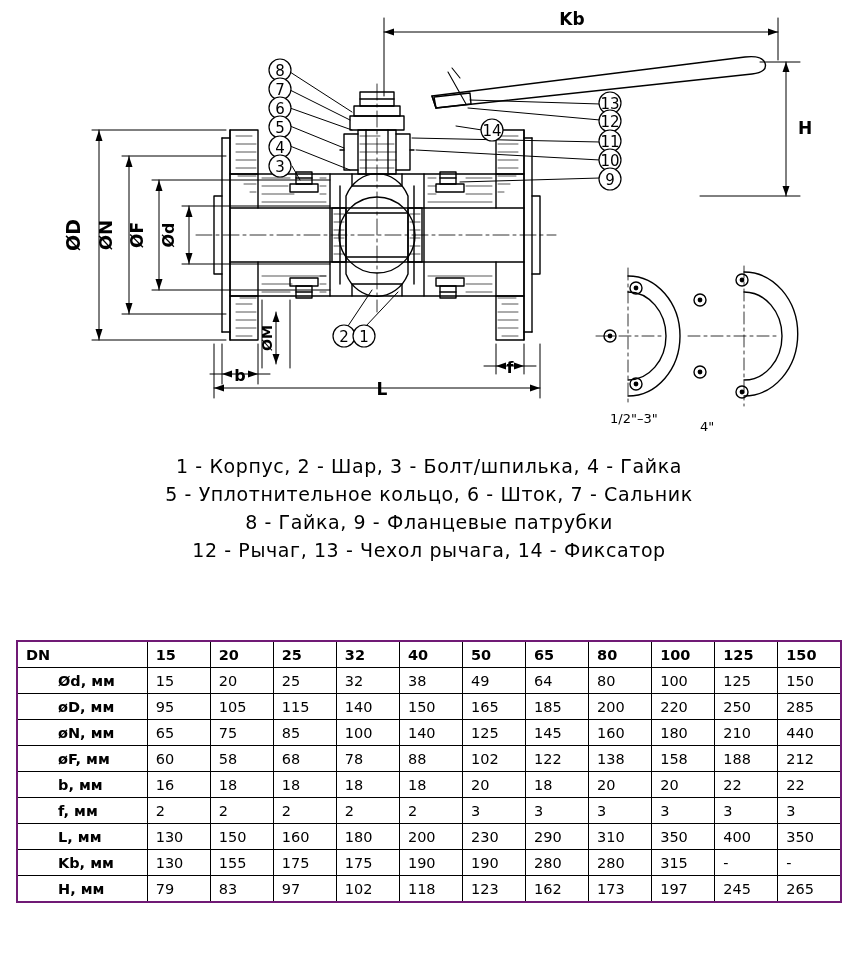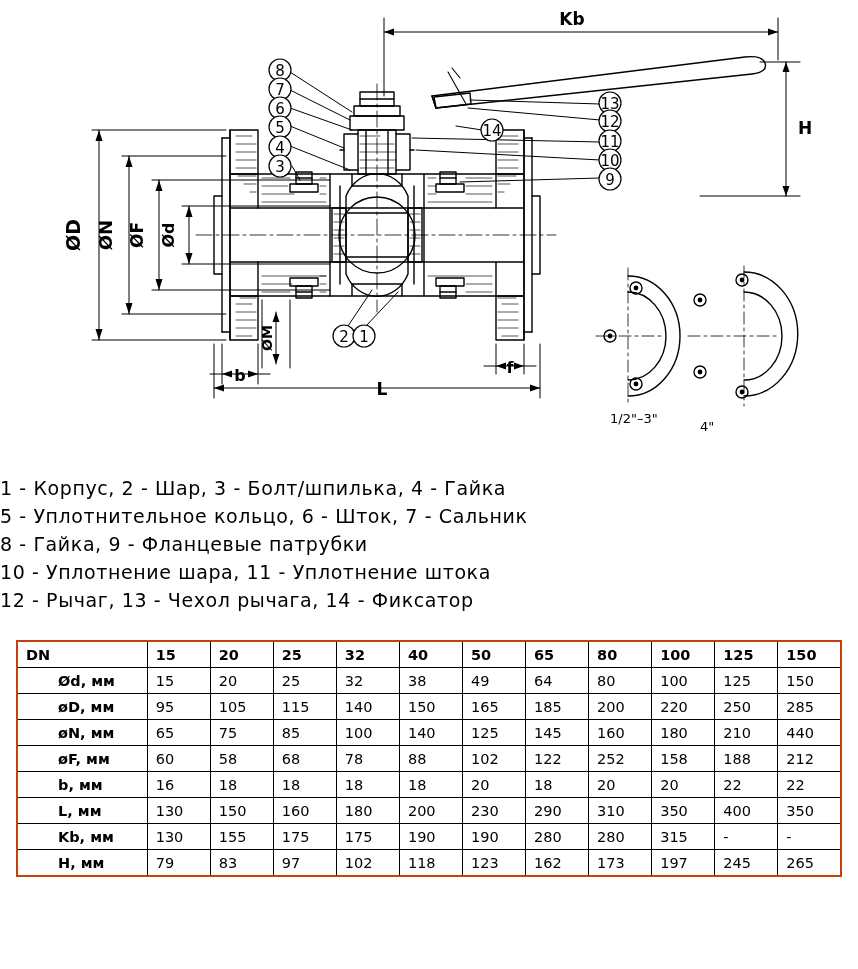--- a/index.html
+++ b/index.html
@@ -28,23 +28,23 @@
     width: 858px;
     height: 450px;
   }
   #drawing svg {
     display: block;
   }
   
   #legend {
     position: absolute;
     left: 0;
-    top: 474px;
+    top: 452px;
     width: 858px;
-    text-align: left;
+    text-align: center;
     font-size: 19px;
     line-height: 28px;
     letter-spacing: 0.6px;
     font-family: "DejaVu Sans", sans-serif;
   }
   #legend div {
     white-space: nowrap;
   }
   
   #spec-table {
@@ -68,21 +68,21 @@
     font-weight: bold;
   }
   #spec-table tbody th {
     font-weight: bold;
     padding-left: 40px;
   }
   #spec-table col.lbl { width: 130px; }
   #spec-table col.dat { width: 63px; }
   
   #spec-table {
-    border: 2px solid #c2410c;
+    border: 2px solid #701a75;
   }
   .ds-label {
     font-family: "DejaVu Sans", sans-serif;
   }
 </style>
 </head>
 <body>
 
 <div id="sheet">
 
@@ -374,21 +374,20 @@
         <text x="610" y="423" font-size="13" text-anchor="start">1/2"–3"</text>
         <text x="700" y="431" font-size="13" text-anchor="start">4"</text>
       </g>
     </svg>
   </div>
 
   <div id="legend">
     <div>1 - Корпус, 2 - Шар, 3 - Болт/шпилька, 4 - Гайка</div>
     <div>5 - Уплотнительное кольцо, 6 - Шток, 7 - Сальник</div>
     <div>8 - Гайка, 9 - Фланцевые патрубки</div>
-    <div>10 - Уплотнение шара, 11 - Уплотнение штока</div>
     <div>12 - Рычаг, 13 - Чехол рычага, 14 - Фиксатор</div>
   </div>
 
   <table id="spec-table">
     <colgroup>
       <col class="lbl">
         <col class="dat">
         <col class="dat">
         <col class="dat">
         <col class="dat">
@@ -461,40 +460,54 @@
       </tr>
       <tr>
         <th>øF, мм</th>
         <td>60</td>
         <td>58</td>
         <td>68</td>
         <td>78</td>
         <td>88</td>
         <td>102</td>
         <td>122</td>
-        <td>252</td>
+        <td>138</td>
         <td>158</td>
         <td>188</td>
         <td>212</td>
       </tr>
       <tr>
         <th>b, мм</th>
         <td>16</td>
         <td>18</td>
         <td>18</td>
         <td>18</td>
         <td>18</td>
         <td>20</td>
         <td>18</td>
         <td>20</td>
         <td>20</td>
         <td>22</td>
         <td>22</td>
       </tr>
       <tr>
+        <th>f, мм</th>
+        <td>2</td>
+        <td>2</td>
+        <td>2</td>
+        <td>2</td>
+        <td>2</td>
+        <td>3</td>
+        <td>3</td>
+        <td>3</td>
+        <td>3</td>
+        <td>3</td>
+        <td>3</td>
+      </tr>
+      <tr>
         <th>L, мм</th>
         <td>130</td>
         <td>150</td>
         <td>160</td>
         <td>180</td>
         <td>200</td>
         <td>230</td>
         <td>290</td>
         <td>310</td>
         <td>350</td>

